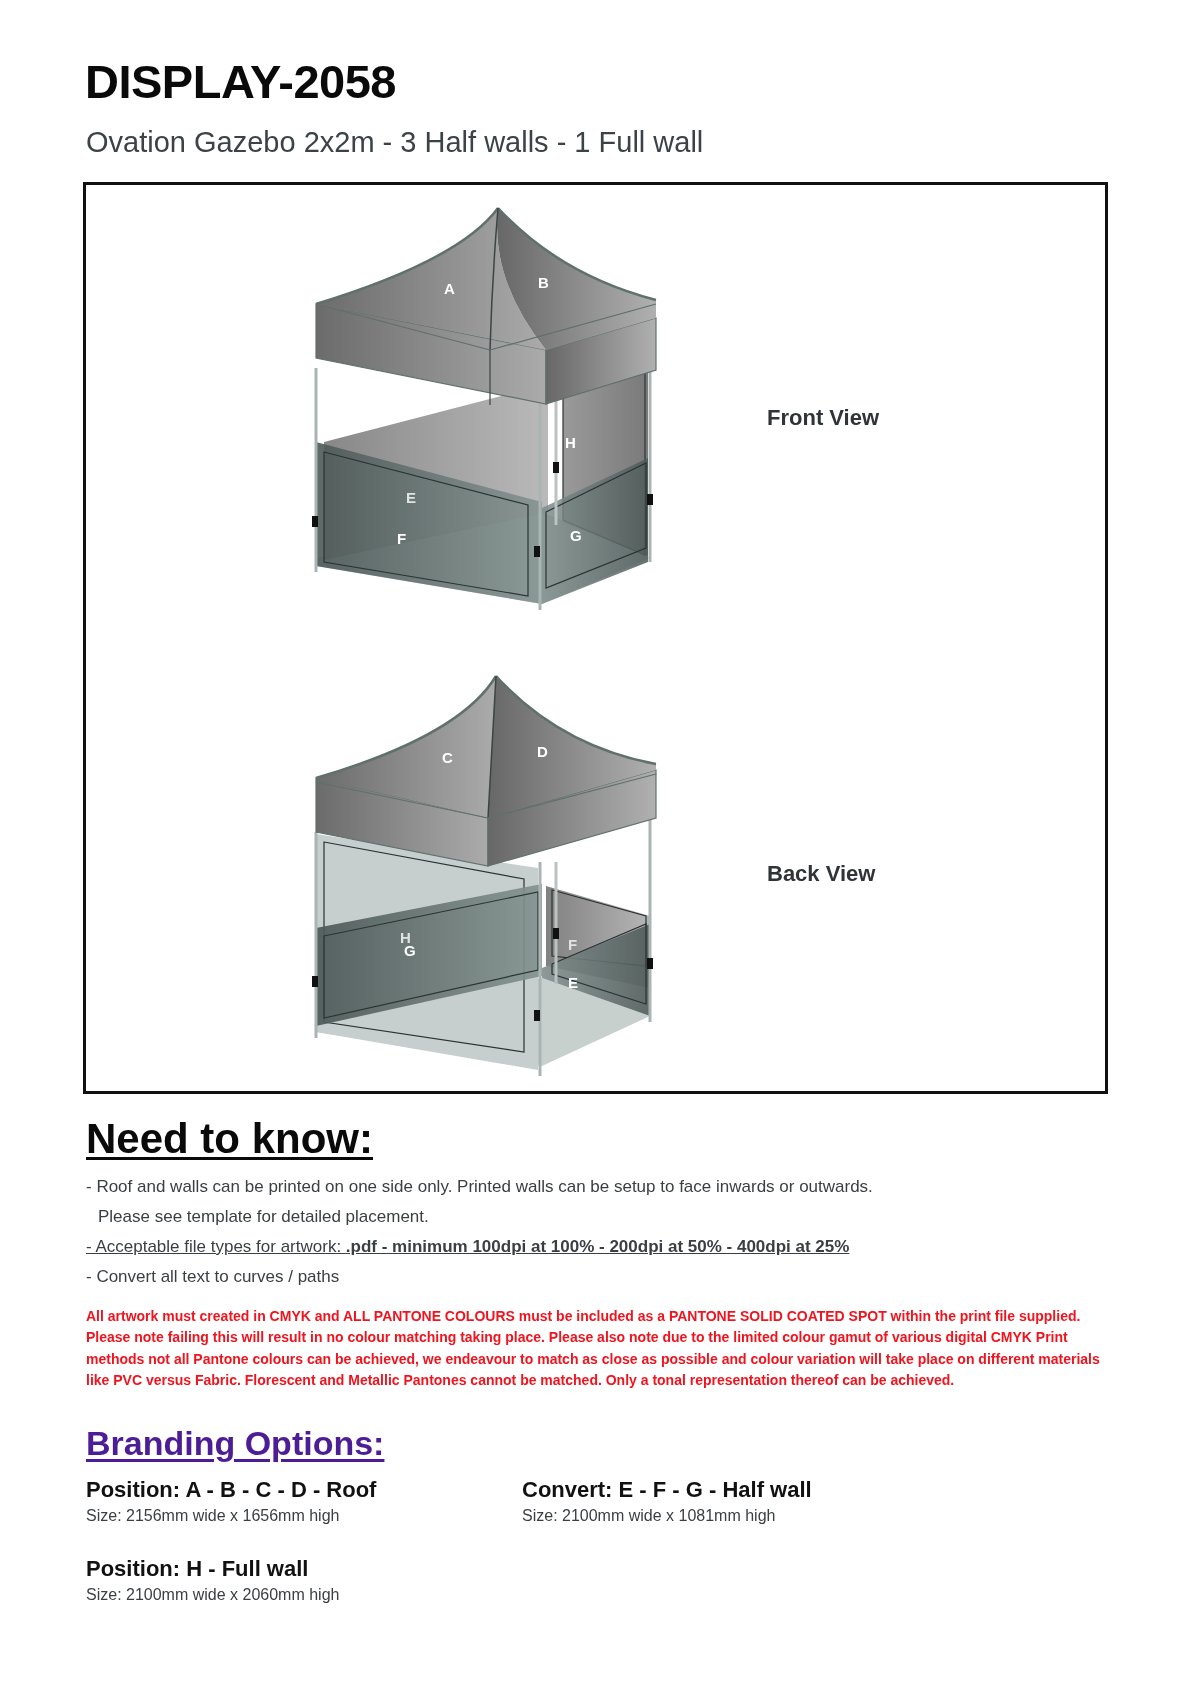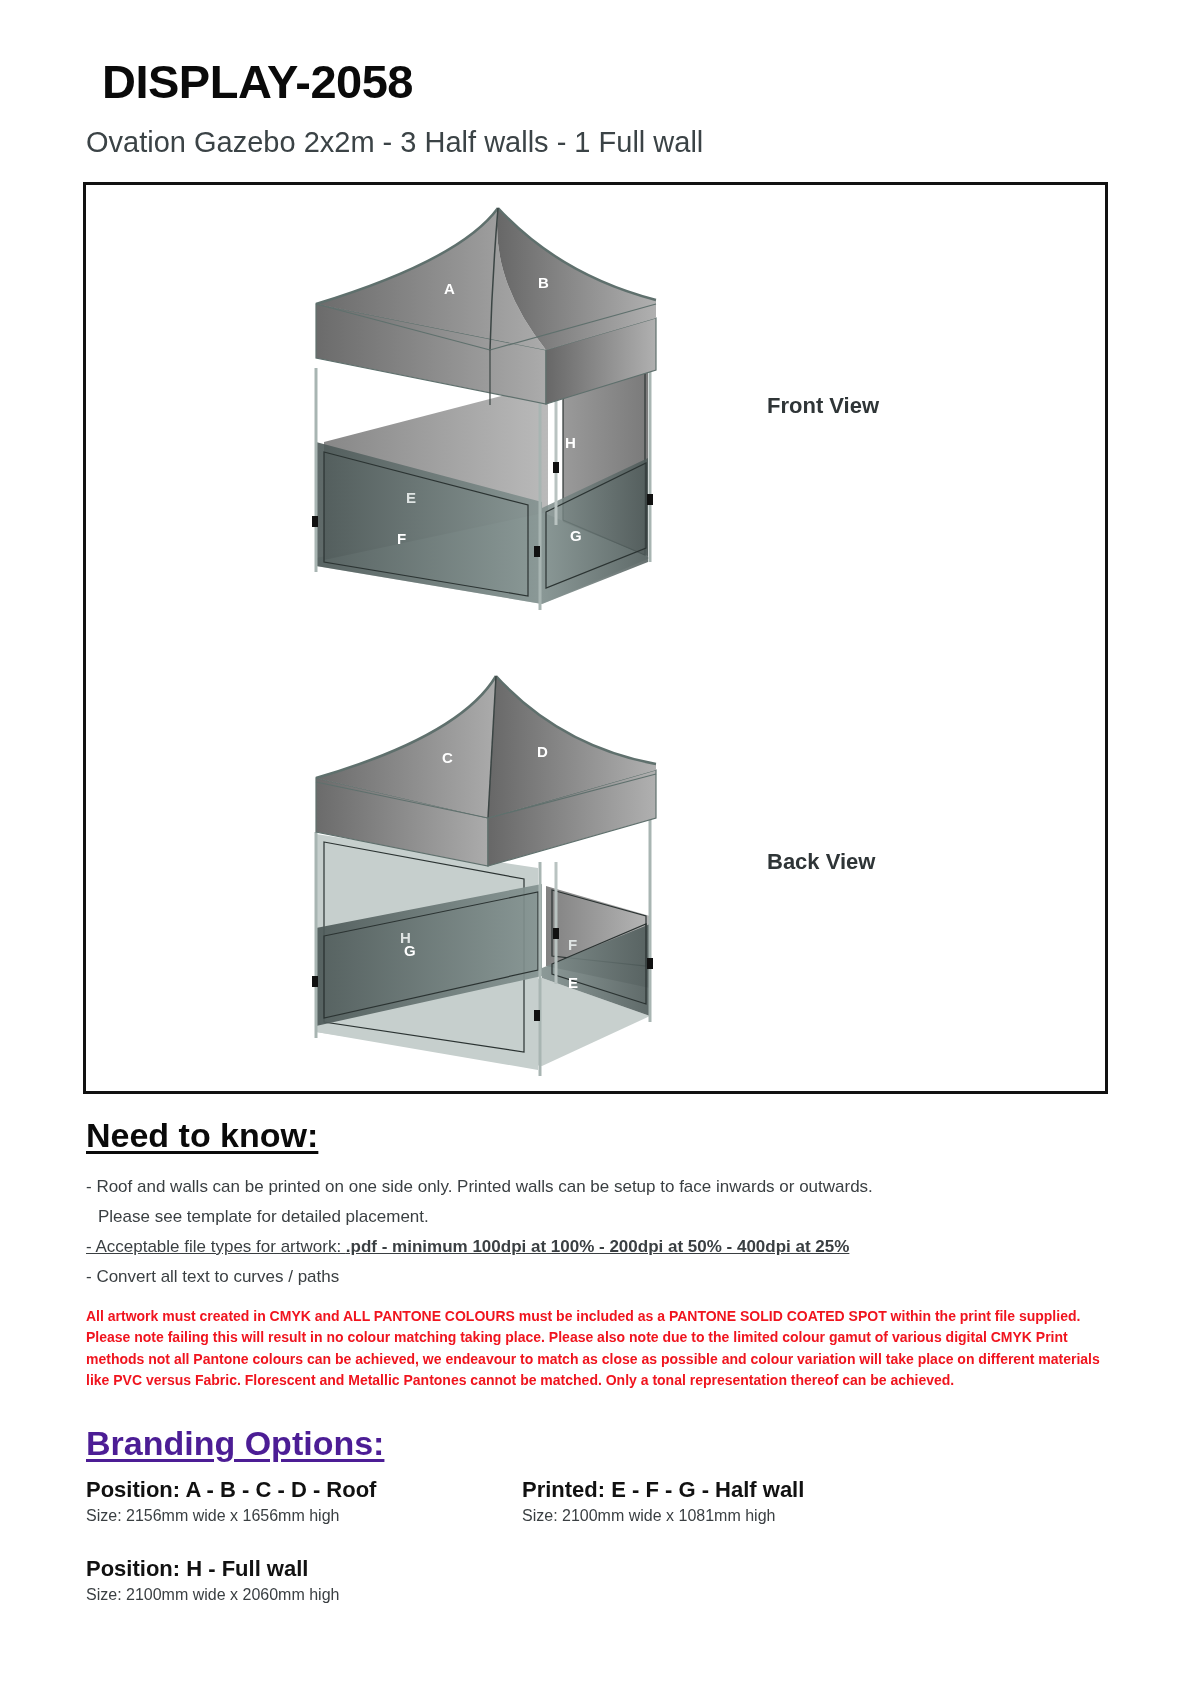--- a/index.html
+++ b/index.html
@@ -1,29 +1,29 @@
 <!DOCTYPE html>
 <html><head>
 <meta charset="utf-8">
 <style>
   html, body { margin:0; padding:0; background:#ffffff; }
   body { width:1191px; height:1684px; position:relative; overflow:hidden; font-family:"Liberation Sans", sans-serif; color:#222; }
   .abs { position:absolute; }
-  #title { left:85px; top:58px; font-size:47px; font-weight:bold; color:#0a0a0a; letter-spacing:-0.5px; line-height:1;margin-left:17px; }
+  #title { left:85px; top:58px; font-size:47px; font-weight:bold; color:#0a0a0a; letter-spacing:-0.5px; line-height:1; }
   #subtitle { left:86px; top:128px; font-size:29px; color:#3b4346; line-height:1; }
   #diagram-box { left:83px; top:182px; width:1019px; height:906px; border:3px solid #111; box-sizing:content-box; }
-  .view-label { font-size:22px; font-weight:bold; color:#2f3537; line-height:1; }
+  .view-label { font-size:22px; font-weight:bold; color:#2f3537; line-height:1;margin-top:12px; }
   #front-label { left:767px; top:395px; }
   #back-label { left:767px; top:851px; }
   svg.gazebo { position:absolute; overflow:visible; }
   #front-gazebo { left:310px; top:200px; width:350px; height:410px; }
   #back-gazebo { left:310px; top:666px; width:350px; height:410px; }
   .panel-letter { font-family:"Liberation Sans", sans-serif; font-weight:bold; font-size:15px; fill:#ffffff; }
   .panel-letter.faint { fill:#dfe4e3; }
-  #need-heading { left:86px; top:1118px; font-size:34px; font-weight:bold; color:#0a0a0a; text-decoration:underline; text-decoration-thickness:3px; text-underline-offset:4px; line-height:1; }
+  #need-heading { left:86px; top:1118px; font-size:42px; font-weight:bold; color:#0a0a0a; text-decoration:underline; text-decoration-thickness:3px; text-underline-offset:4px; line-height:1; }
   .bullet { left:86px; font-size:17px; color:#3a3f42; line-height:1; white-space:nowrap; }
   #b1 { top:1178px; }
   #b1b { top:1208px; left:98px; }
   #b2 { top:1238px;text-decoration:underline; }
   #b3 { top:1268px; }
   .bold { font-weight:bold; }
   #warning { left:86px; top:1306px; width:1040px; font-size:14px; font-weight:bold; color:#f0141e; line-height:21.3px; }
   #branding-heading { left:86px; top:1426px; font-size:34px; font-weight:bold; color:#4c1d95; text-decoration:underline; text-decoration-thickness:3px; text-underline-offset:4px; line-height:1; }
   .pos-title { font-size:22px; font-weight:bold; color:#111; line-height:1; white-space:nowrap; }
   .pos-size { font-size:16px; color:#3a3f42; line-height:1; white-space:nowrap; }
@@ -166,16 +166,16 @@
 <div class="abs" id="need-heading">Need to know:</div>
 <div class="abs bullet" id="b1">- Roof and walls can be printed on one side only. Printed walls can be setup to face inwards or outwards.</div>
 <div class="abs bullet" id="b1b">Please see template for detailed placement.</div>
 <div class="abs bullet" id="b2"><span>- Acceptable file types for artwork: </span><span class="bold">.pdf - minimum 100dpi at 100% - 200dpi at 50% - 400dpi at 25%</span></div>
 <div class="abs bullet" id="b3">- Convert all text to curves / paths</div>
 <div class="abs" id="warning">All artwork must created in CMYK and ALL PANTONE COLOURS must be included as a PANTONE SOLID COATED SPOT within the print file supplied. Please note failing this will result in no colour matching taking place. Please also note due to the limited colour gamut of various digital CMYK Print methods not all Pantone colours can be achieved, we endeavour to match as close as possible and colour variation will take place on different materials like PVC versus Fabric. Florescent and Metallic Pantones cannot be matched. Only a tonal representation thereof can be achieved.</div>
 
 <div class="abs" id="branding-heading">Branding Options:</div>
 <div class="abs pos-title" id="pos1-title">Position: A - B - C - D - Roof</div>
 <div class="abs pos-size" id="pos1-size">Size: 2156mm wide x 1656mm high</div>
-<div class="abs pos-title" id="pos2-title">Printed: E - F - G -  Half wall</div>
+<div class="abs pos-title" id="pos2-title">Convert: E - F - G -  Half wall</div>
 <div class="abs pos-size" id="pos2-size">Size: 2100mm wide x 1081mm high</div>
 <div class="abs pos-title" id="pos3-title">Position: H - Full wall</div>
 <div class="abs pos-size" id="pos3-size">Size: 2100mm wide x 2060mm high</div>
 
 </body></html>

